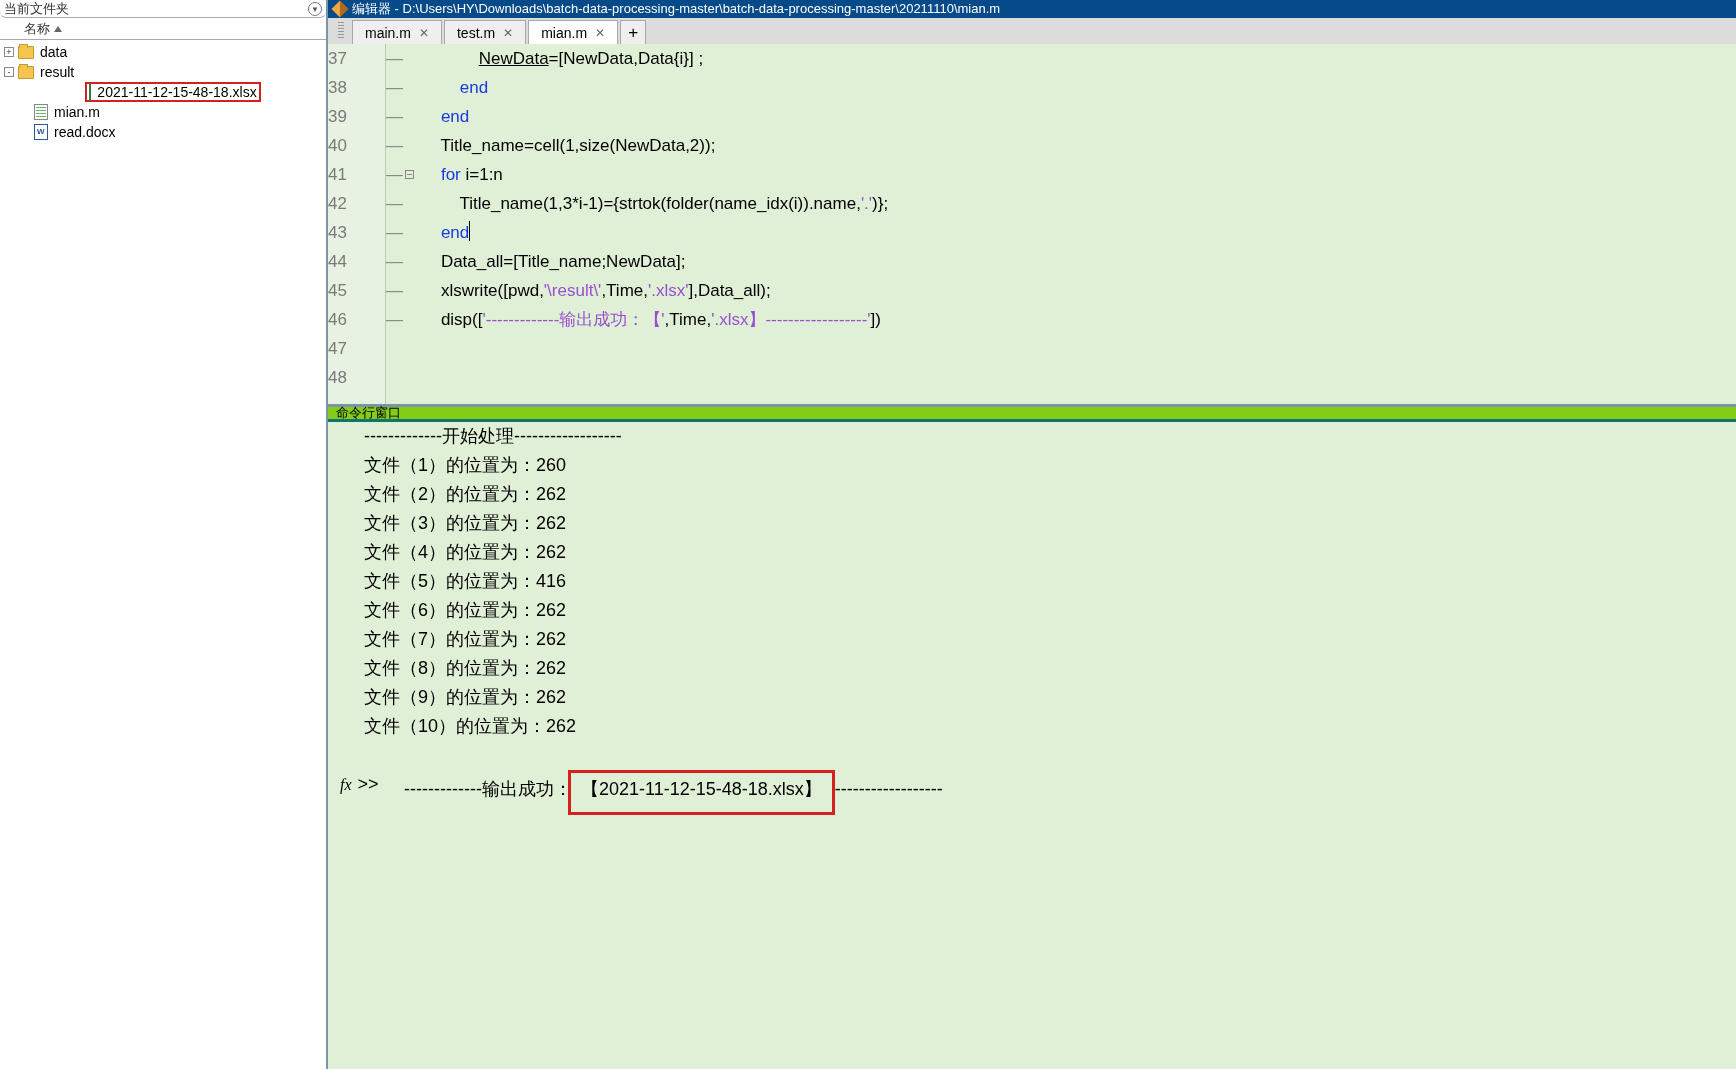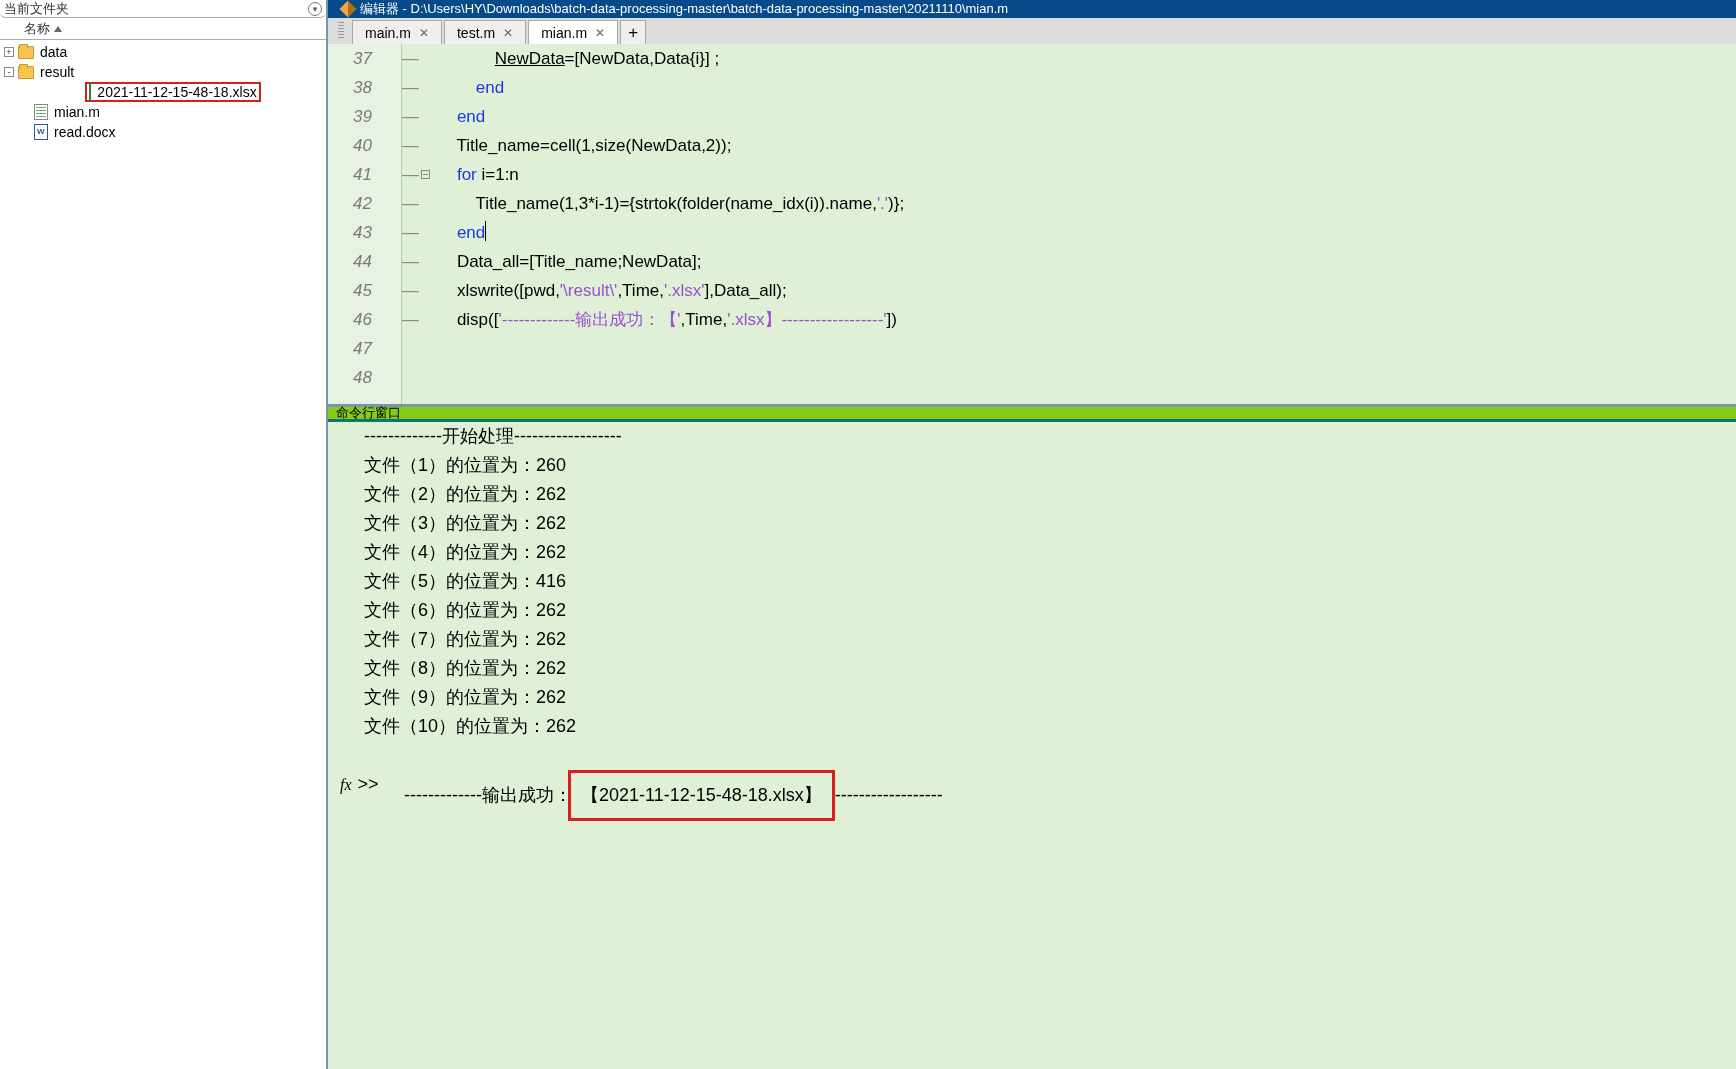--- a/index.html
+++ b/index.html
@@ -27,56 +27,56 @@
 .file-icon.xlsx { border-color: #2e7d46; }
 .file-icon.xlsx::after { content: ""; position: absolute; inset: 2px; background: linear-gradient(#2e7d46 0 0) 0 50%/100% 1px no-repeat, linear-gradient(#2e7d46 0 0) 50% 0/1px 100% no-repeat; }
 .red-box-file { border: 2px solid #d62020; padding: 0 2px; }
 .indent1 { padding-left: 20px; }
 .indent2 { padding-left: 20px; flex-direction: column; }
 
 
 .right-panel { flex: 1; display: flex; flex-direction: column; background: #dfedda; }
 
 
-.title-bar { height: 18px; background: #064a8a; color: #fff; display: flex; align-items: center; font-size: 13px; padding-left: 14px; }
+.title-bar { height: 18px; background: #064a8a; color: #fff; display: flex; align-items: center; font-size: 13px; padding-left: 6px; }
 .title-bar .pen { width: 12px; height: 12px; background: linear-gradient(135deg,#f2a543 50%,#b06b18 50%); margin-right: 6px; transform: rotate(-45deg); }
 .title-bar .txt { white-space: nowrap; }
 
 
 .tab-bar { height: 26px; background: #dcdcdc; display: flex; align-items: flex-end; padding-left: 10px; font-size: 14px; }
 .tab { height: 24px; padding: 0 12px; display: flex; align-items: center; border: 1px solid #a8a8a8; background: #efefef; margin-right: 2px; border-bottom: none; position: relative; }
 .tab.active { background: #fff; }
 .tab .close { margin-left: 8px; font-size: 12px; color: #666; }
 .tab.plus { width: 26px; padding: 0; justify-content: center; font-size: 17px; }
 .tab-grip { width: 6px; height: 18px; background: repeating-linear-gradient(#999 0 1px, transparent 1px 3px); margin-right: 8px; align-self: center; }
 
 
 .editor { flex: 0 0 360px; background: #dff0d7; display: flex; font-family: "NSimSun","SimSun","Consolas",monospace; font-size: 17px; line-height: 29px; overflow: hidden; }
-.gutter { width: 74px; background: #e8f2e2; text-align: center; color: #7a7a7a; border-right: 1px solid #b9cab2; padding-right: 4px; font-style: italic; }
+.gutter { width: 58px; background: #e8f2e2; text-align: left; color: #7a7a7a; border-right: 1px solid #b9cab2; padding-right: 4px; }
 .gutter .ln { height: 29px; }
 .dash-col { width: 16px; text-align: center; color: #888; }
 .dash-col .d { height: 29px; }
 .fold-col { width: 14px; color: #888; font-size: 10px; }
 .fold-col .f { height: 29px; display: flex; align-items: center; justify-content: center; }
 .fold-box { width: 9px; height: 9px; border: 1px solid #888; position: relative; }
 .fold-box::before { content: ""; position: absolute; left: 1px; right: 1px; top: 3px; height: 1px; background: #888; }
 .code-col { flex: 1; padding-left: 6px; }
 .code-col .cl { height: 29px; white-space: pre; color: #000; }
 .kw { color: #1a3ae0; }
 .str { color: #9a4fd0; }
 .underline { text-decoration: underline; }
 .cursor { display: inline-block; width: 1px; height: 20px; background: #000; vertical-align: -3px; }
 
 
 .cmd-title { height: 18px; background: #84cc16; border-top: 3px solid #7a94a8; border-bottom: 3px solid #0f766e; font-size: 13px; padding-left: 8px; display: flex; align-items: center; }
 .cmd-body { flex: 1; background: #dff0d7; font-family: "NSimSun","SimSun","Consolas",monospace; font-size: 18px; line-height: 29px; padding-left: 36px; position: relative; overflow: hidden; }
 .cmd-body .cline { height: 29px; white-space: pre; }
 .prompt-row { display: flex; align-items: center; height: 29px; position: relative; left: -24px; }
 .prompt-row .fxlab { font-family: "Times New Roman", serif; font-style: italic; font-size: 16px; margin-right: 6px; }
-.red-box-out { border: 3px solid #d62020; padding: 8px 10px 8px 10px; display: inline-block; margin-left: -4px; }
+.red-box-out { border: 3px solid #d62020; padding: 2px 10px 8px 10px; display: inline-block; margin-left: -4px; }
 .cmd-success-row { position: relative; }
 </style>
 </head>
 <body>
 
 <div class="root">
 
   <div class="left-panel">
     <div class="left-header">
       <span>当前文件夹</span>

